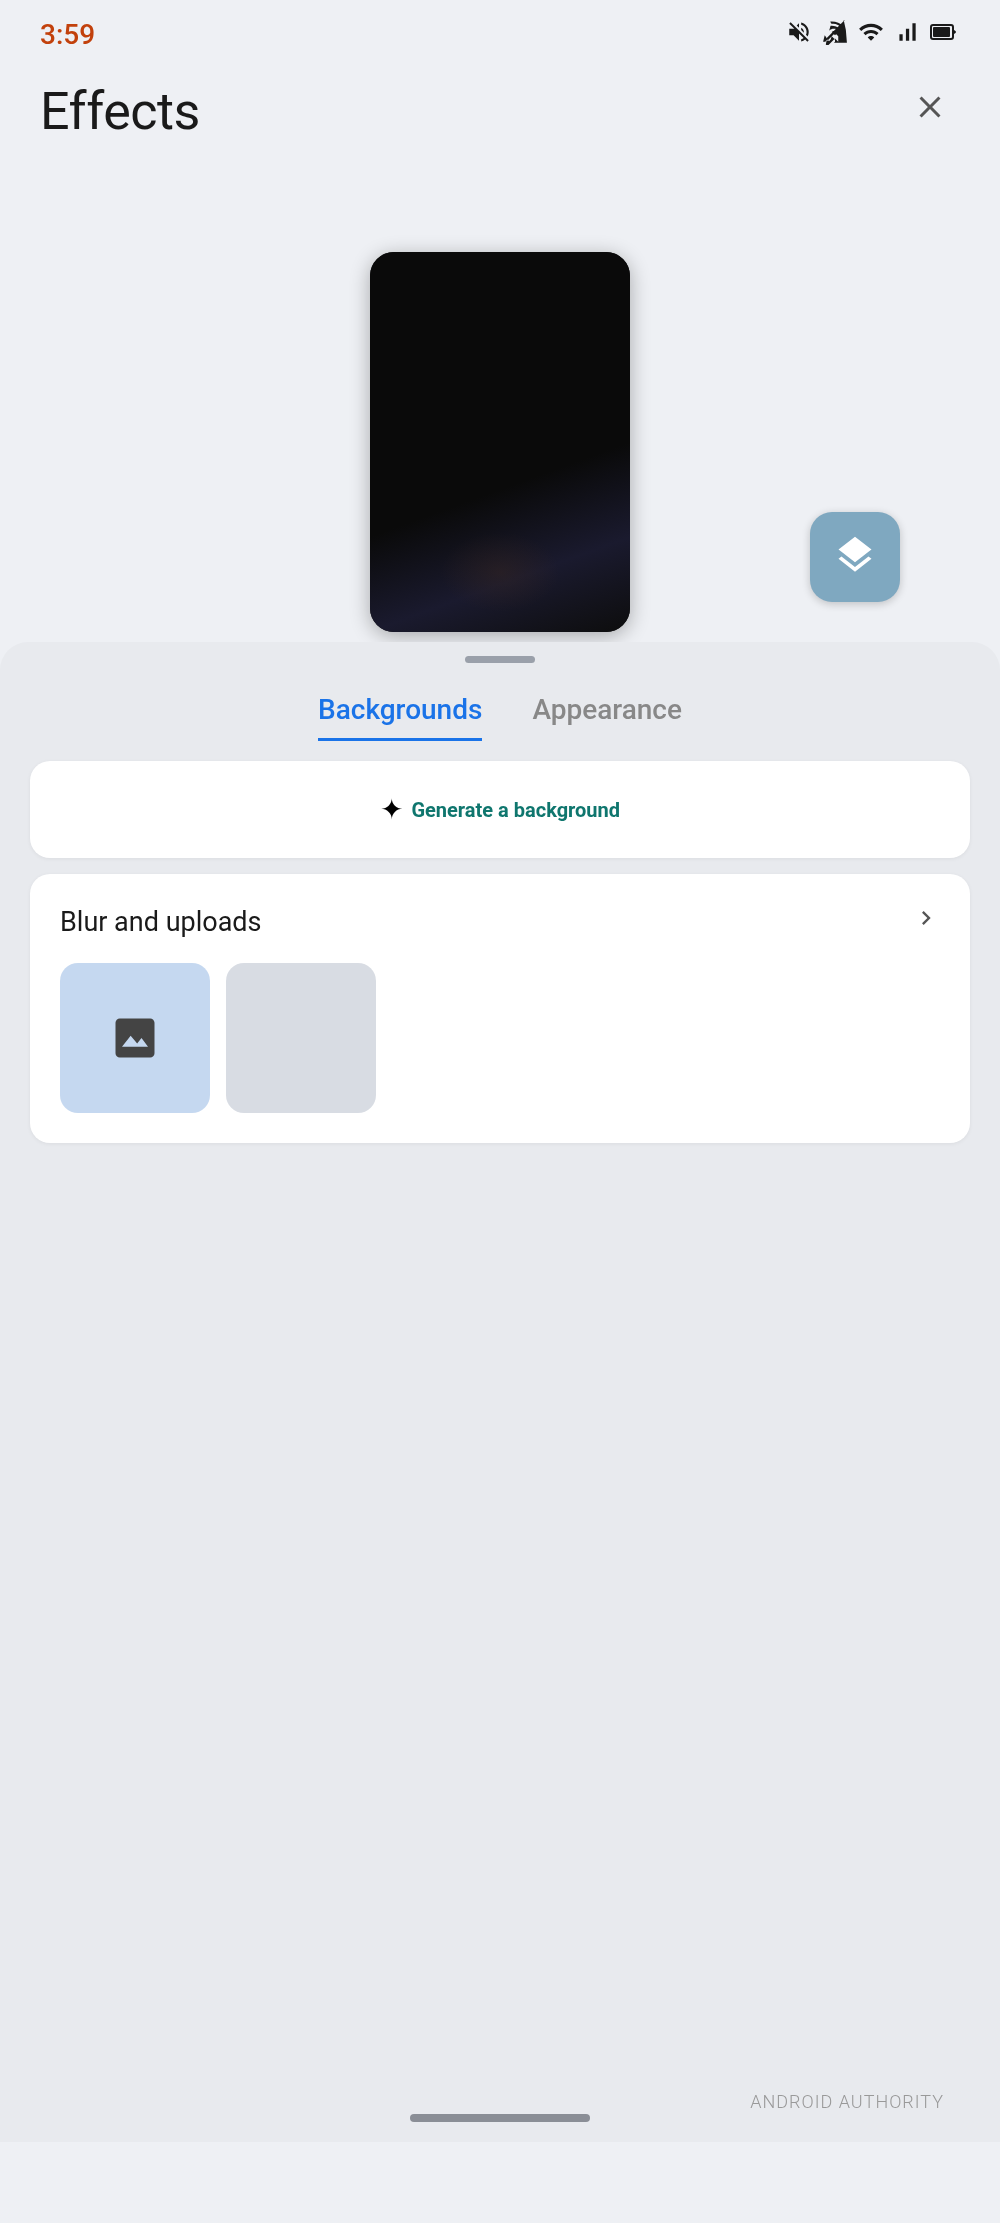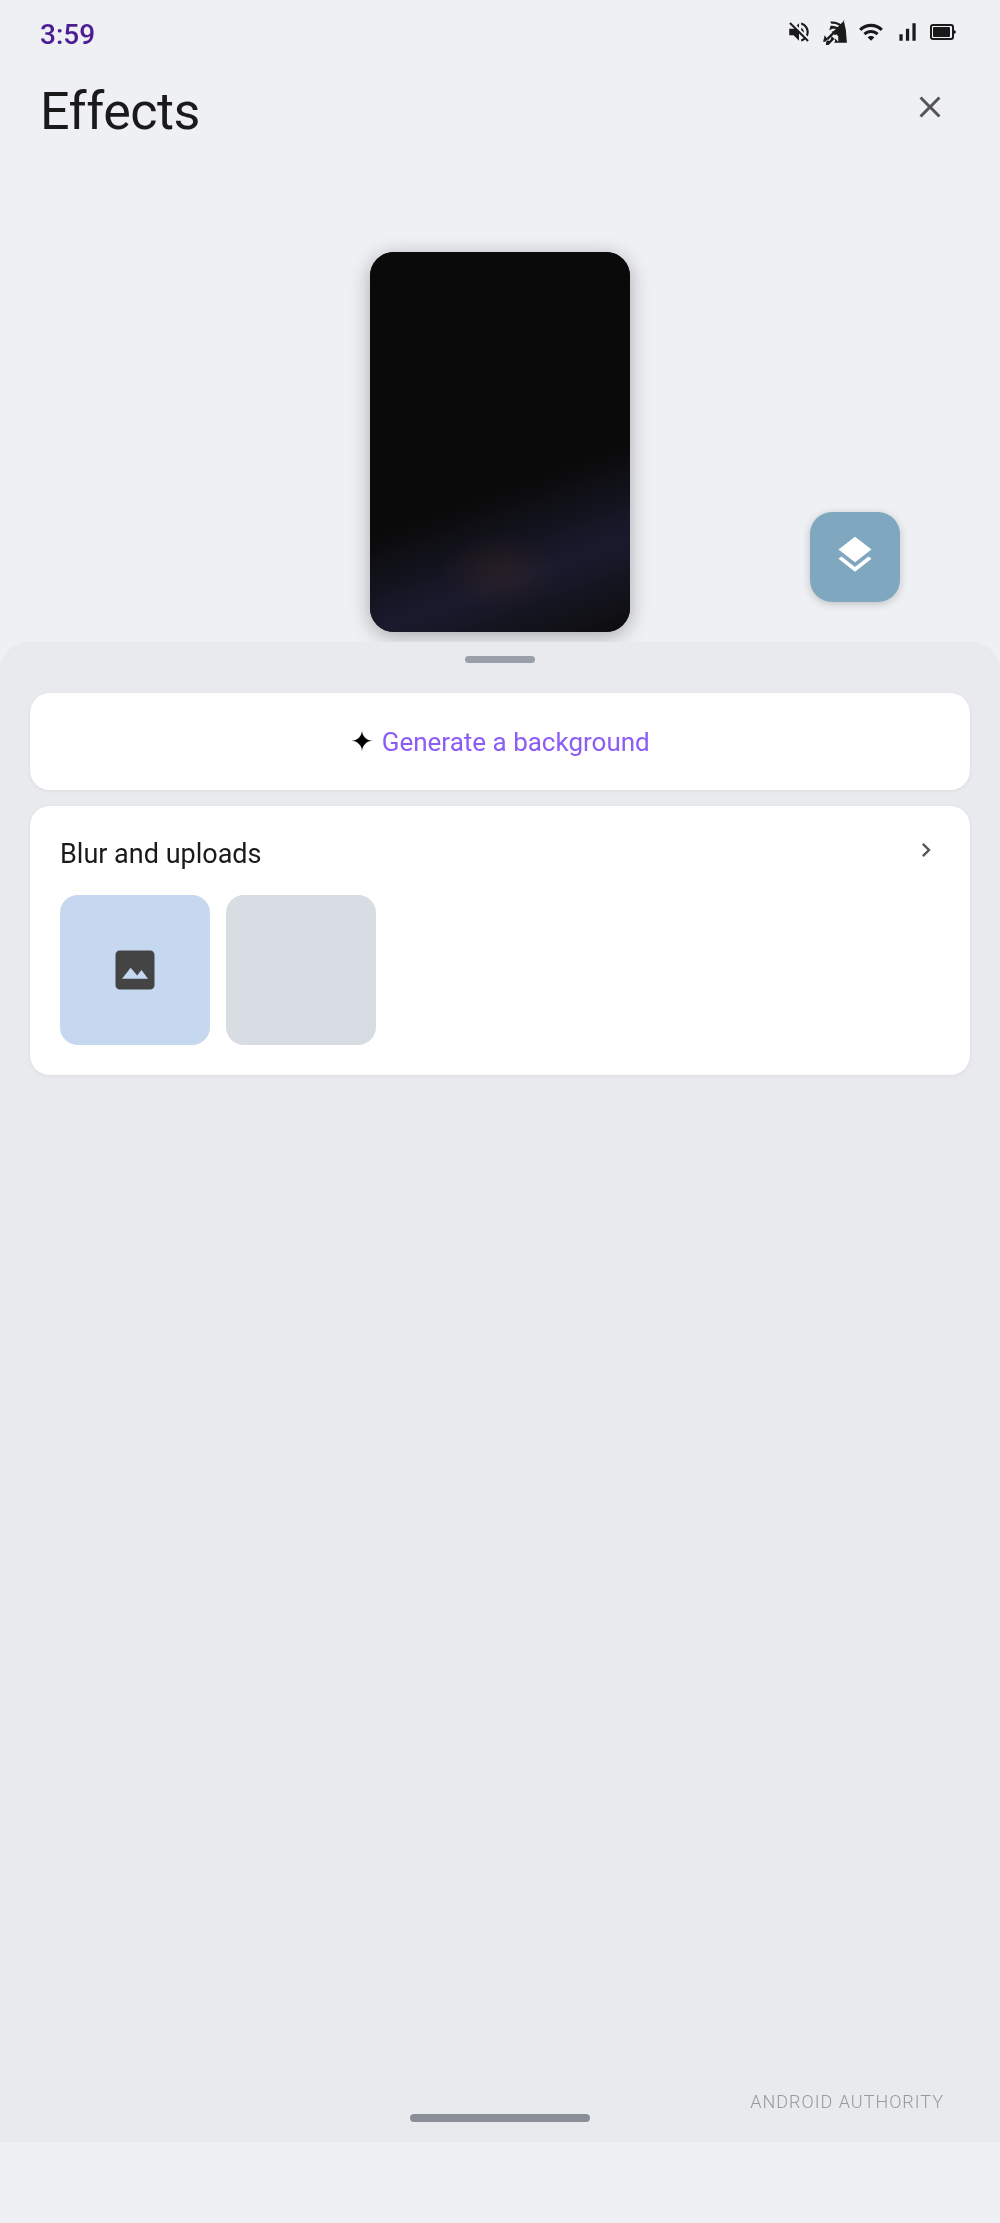--- a/index.html
+++ b/index.html
@@ -19,21 +19,21 @@
       display: flex;
       justify-content: space-between;
       align-items: center;
       padding: 18px 40px 10px 40px;
       background: #eef0f4;
     }
 
     .status-time {
       font-size: 28px;
       font-weight: 500;
-      color: #4c1d95;
+      color: #c2410c;
     }
 
     .status-icons {
       display: flex;
       align-items: center;
       gap: 10px;
     }
 
     .status-icon {
       color: #1a1a1a;
@@ -184,23 +184,23 @@
       margin: 10px 30px;
       padding: 32px 20px;
       display: flex;
       align-items: center;
       justify-content: center;
       cursor: pointer;
       box-shadow: 0 1px 4px rgba(0,0,0,0.06);
     }
 
     .generate-btn-text {
-      font-size: 26px;
-      color: #8b5cf6;
-      font-weight: 400;
+      font-size: 20px;
+      color: #0f766e;
+      font-weight: 700;
     }
 
     .wand-icon {
       font-size: 28px;
       margin-right: 8px;
     }
 
     
     .blur-section {
       background: white;
@@ -355,20 +355,28 @@
           <path d="M11.99 18.54l-7.37-5.73L3 14.07l9 7 9-7-1.63-1.27-7.38 5.74zM12 16l7.36-5.73L21 9l-9-7-9 7 1.63 1.27L12 16z"></path>
         </svg>
       </span>
     </div>
   </div>
 </div>
 
 <div class="bottom-sheet">
   <div class="sheet-handle"></div>
 
+  <div class="tabs-row">
+    <div class="tab-item active">
+      <span>Backgrounds</span>
+    </div>
+    <div class="tab-item">
+      <span>Appearance</span>
+    </div>
+  </div>
 
   <div class="generate-btn">
     <span class="wand-icon">✦</span>
     <span class="generate-btn-text"> Generate a background</span>
   </div>
 
   <div class="blur-section">
     <div class="blur-header">
       <span class="blur-title">Blur and uploads</span>
       <span class="chevron-right">

